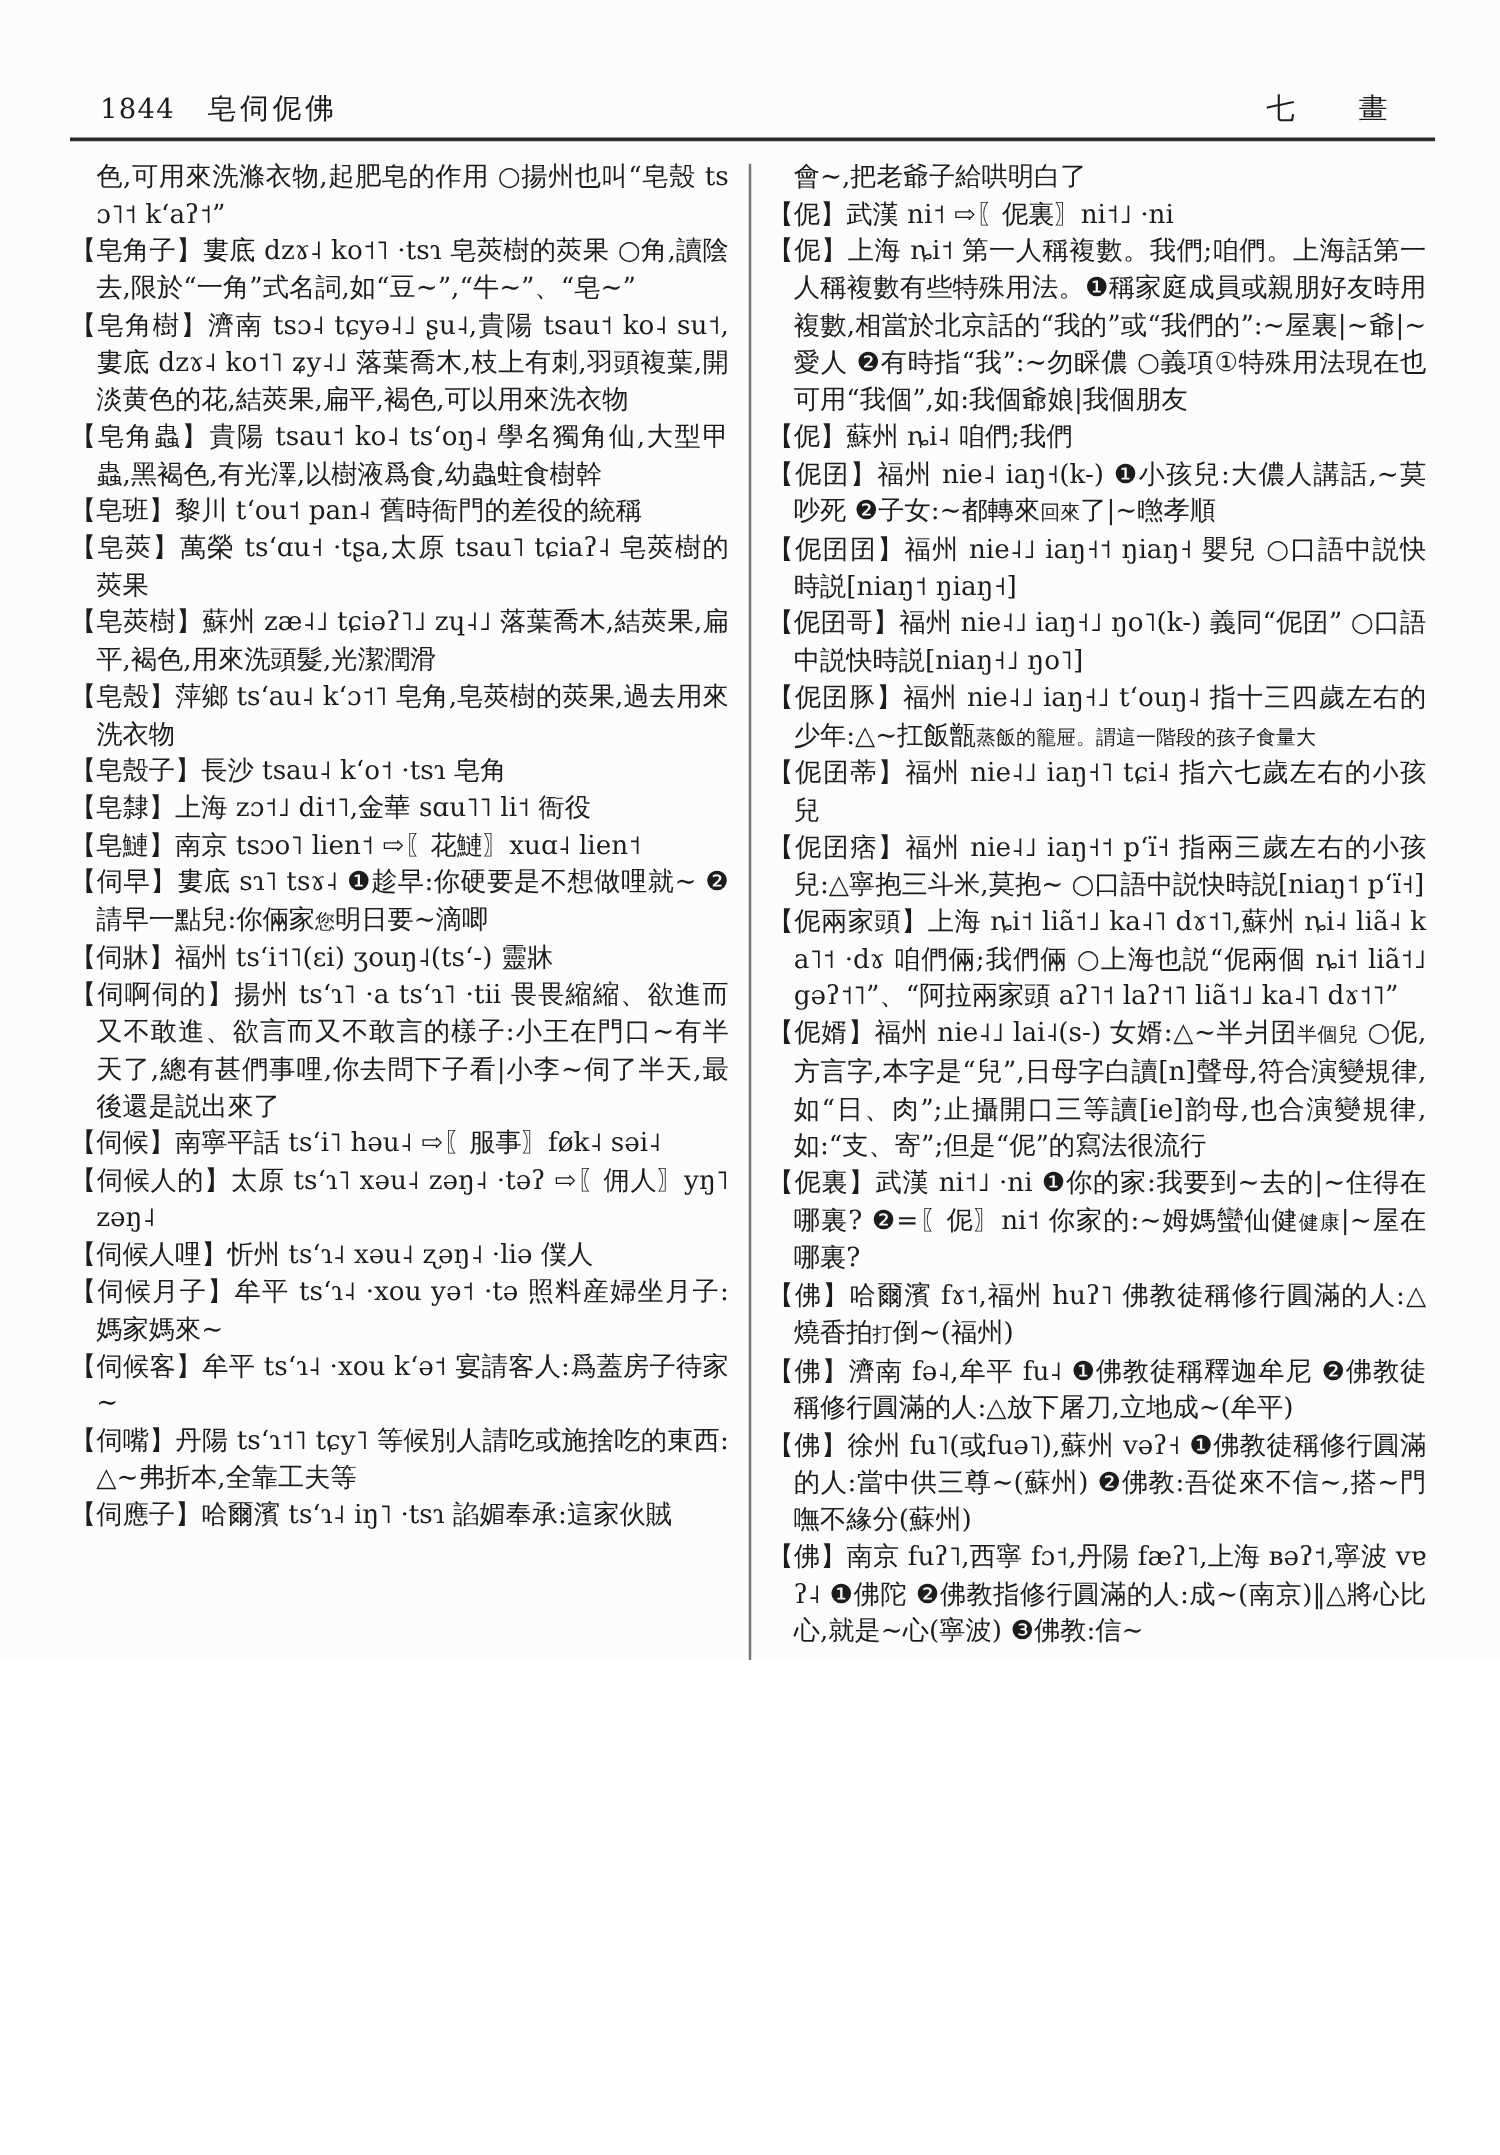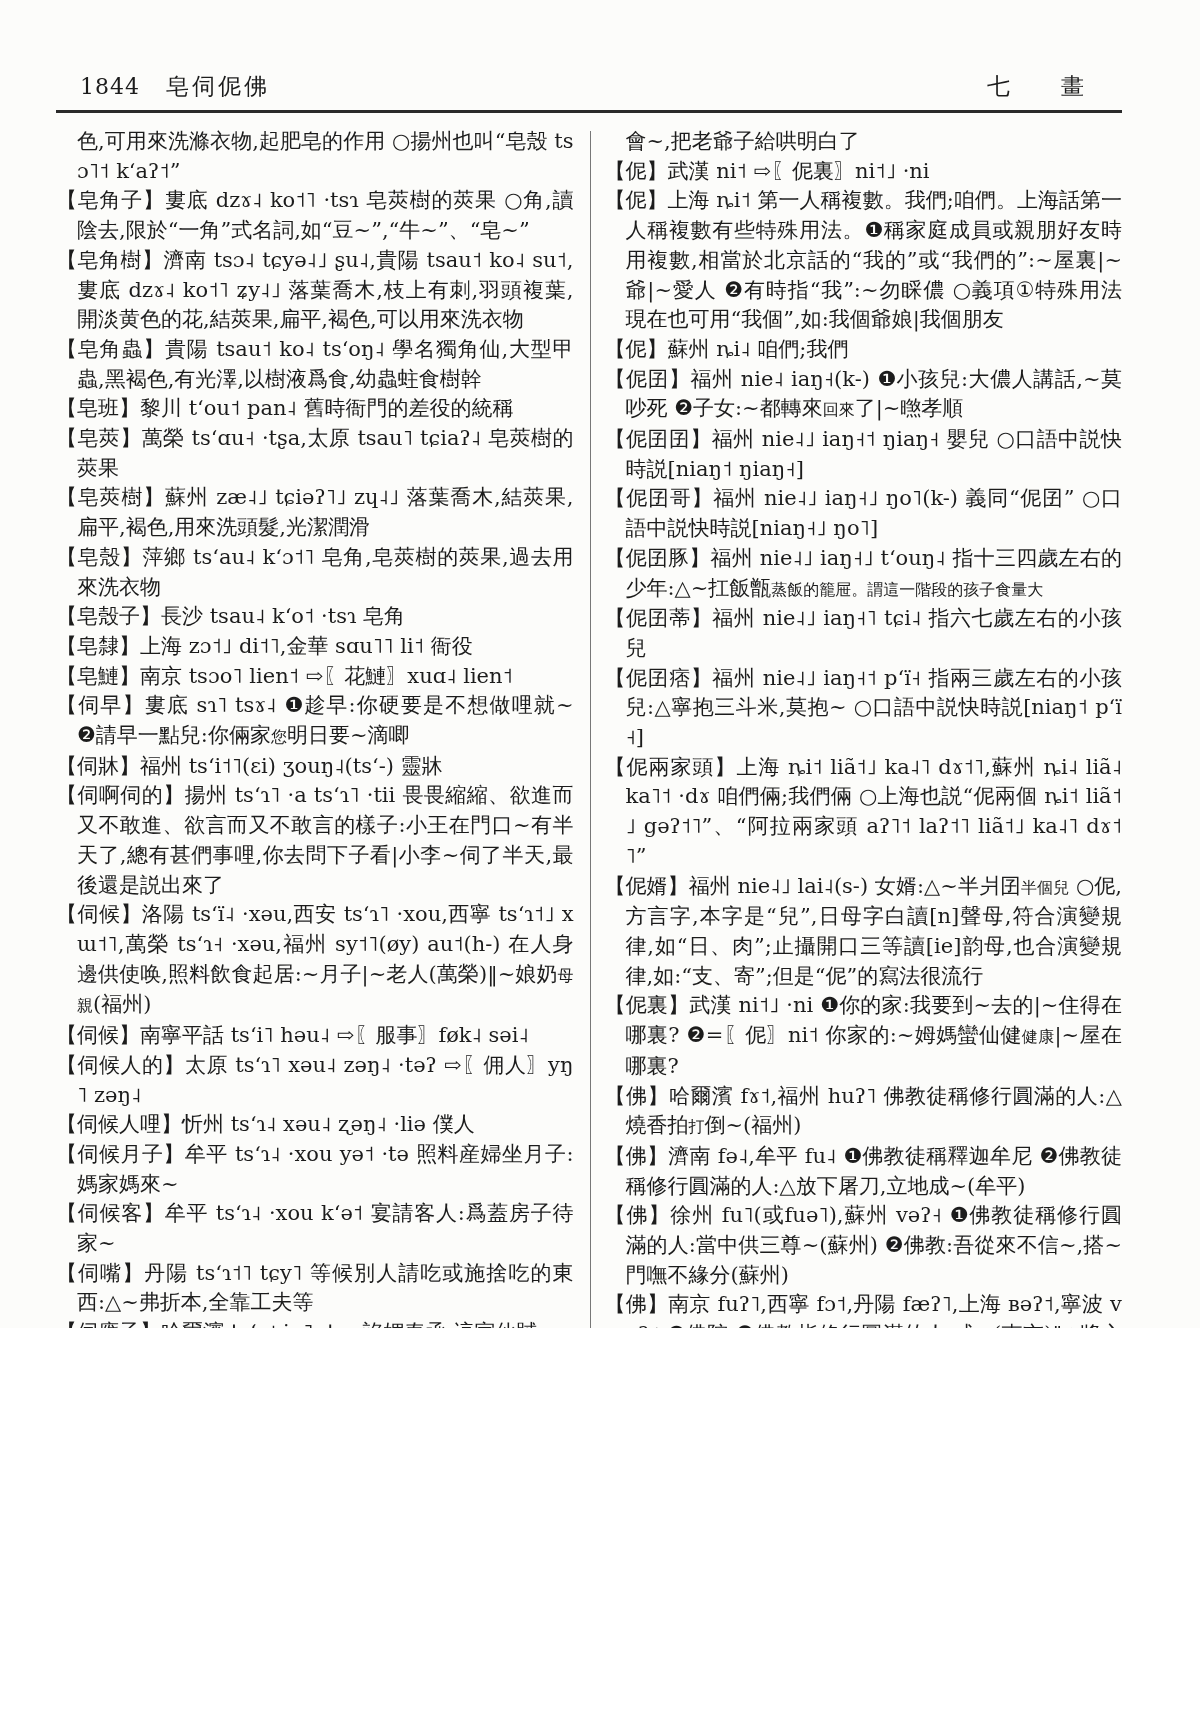--- a/index.html
+++ b/index.html
@@ -3,21 +3,21 @@
 <meta charset="utf-8">
 <style>
   html,body { margin:0; padding:0; background:#ffffff; }
   .page {
     position:relative;
     width:1200px; height:1328px;
     background:#fcfcfa;
     color:#1c1c1c;
     font-family:"DejaVu Serif","DejaVu Sans",serif;
     box-sizing:border-box;
-    padding:62px 78px 30px 56px;
+    padding:62px 52px 30px 56px;
     overflow:hidden;
   }
   .page-header {
     display:flex;
     justify-content:space-between;
     align-items:flex-end;
     font-size:23px;
     padding:0 24px 0 24px;
     height:40px;
   }
@@ -79,21 +79,20 @@
         <p class="entry"><span>【皂班】黎川 tʻou˦ pan˨ 舊時衙門的差役的統稱</span></p>
         <p class="entry"><span>【皂莢】萬榮 tsʻɑu˧ ·tʂa,太原 tsau˥ tɕiaʔ˨ 皂莢樹的莢果</span></p>
         <p class="entry"><span>【皂莢樹】蘇州 zæ˨˩ tɕiəʔ˥˩ zɥ˨˩ 落葉喬木,結莢果,扁平,褐色,用來洗頭髮,光潔潤滑</span></p>
         <p class="entry"><span>【皂殼】萍鄉 tsʻau˨ kʻɔ˦˥ 皂角,皂莢樹的莢果,過去用來洗衣物</span></p>
         <p class="entry"><span>【皂殼子】長沙 tsau˨ kʻo˦ ·tsɿ 皂角</span></p>
         <p class="entry"><span>【皂隸】上海 zɔ˦˩ di˦˥,金華 sɑu˥˥ li˦ 衙役</span></p>
         <p class="entry"><span>【皂鰱】南京 tsɔo˥ lien˦ ⇨〖花鰱〗xuɑ˨ lien˦</span></p>
         <p class="entry"><span>【伺早】婁底 sɿ˥ tsɤ˨ ❶趁早:你硬要是不想做哩就~ ❷請早一點兒:你倆家</span><span class="sm">您</span><span>明日要~滴唧</span></p>
         <p class="entry"><span>【伺牀】福州 tsʻi˦˥(ɛi) ʒouŋ˨(tsʻ-) 靈牀</span></p>
         <p class="entry"><span>【伺啊伺的】揚州 tsʻɿ˥ ·a tsʻɿ˥ ·tii 畏畏縮縮、欲進而又不敢進、欲言而又不敢言的樣子:小王在門口~有半天了,總有甚們事哩,你去問下子看|小李~伺了半天,最後還是説出來了</span></p>
-        <p class="entry"><span>【伺候】洛陽 tsʻï˨ ·xəu,西安 tsʻɿ˥ ·xou,西寧 tsʻɿ˦˩ xɯ˦˥,萬榮 tsʻɿ˧ ·xəu,福州 sy˦˥(øy) au˦(h-) 在人身邊供使唤,照料飲食起居:~月子|~老人(萬榮)‖~娘奶</span><span class="sm">母親</span><span>(福州)</span></p>
         <p class="entry"><span>【伺候】南寧平話 tsʻi˥ həu˨ ⇨〖服事〗føk˨ səi˨</span></p>
         <p class="entry"><span>【伺候人的】太原 tsʻɿ˥ xəu˨ zəŋ˨ ·təʔ ⇨〖佣人〗yŋ˥ zəŋ˨</span></p>
         <p class="entry"><span>【伺候人哩】忻州 tsʻɿ˨ xəu˨ ʐəŋ˨ ·liə 僕人</span></p>
         <p class="entry"><span>【伺候月子】牟平 tsʻɿ˨ ·xou yə˦ ·tə 照料産婦坐月子:媽家媽來~</span></p>
         <p class="entry"><span>【伺候客】牟平 tsʻɿ˨ ·xou kʻə˦ 宴請客人:爲蓋房子待家~</span></p>
         <p class="entry"><span>【伺嘴】丹陽 tsʻɿ˦˥ tɕy˥ 等候別人請吃或施捨吃的東西:△~弗折本,全靠工夫等</span></p>
         <p class="entry"><span>【伺應子】哈爾濱 tsʻɿ˨ iŋ˥ ·tsɿ 諂媚奉承:這家伙賊</span></p>
       </section>
     <div class="column-rule"></div>
     <section class="column">

